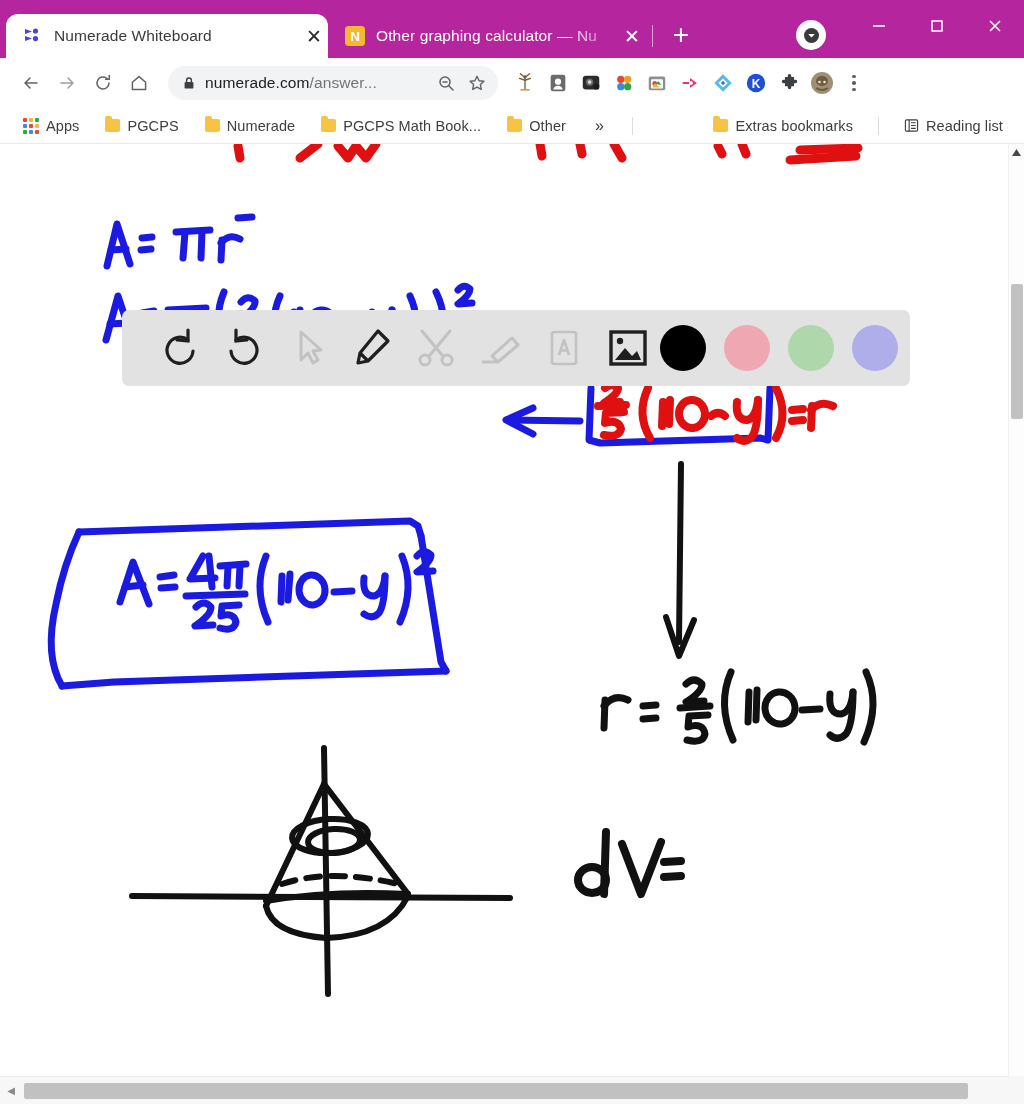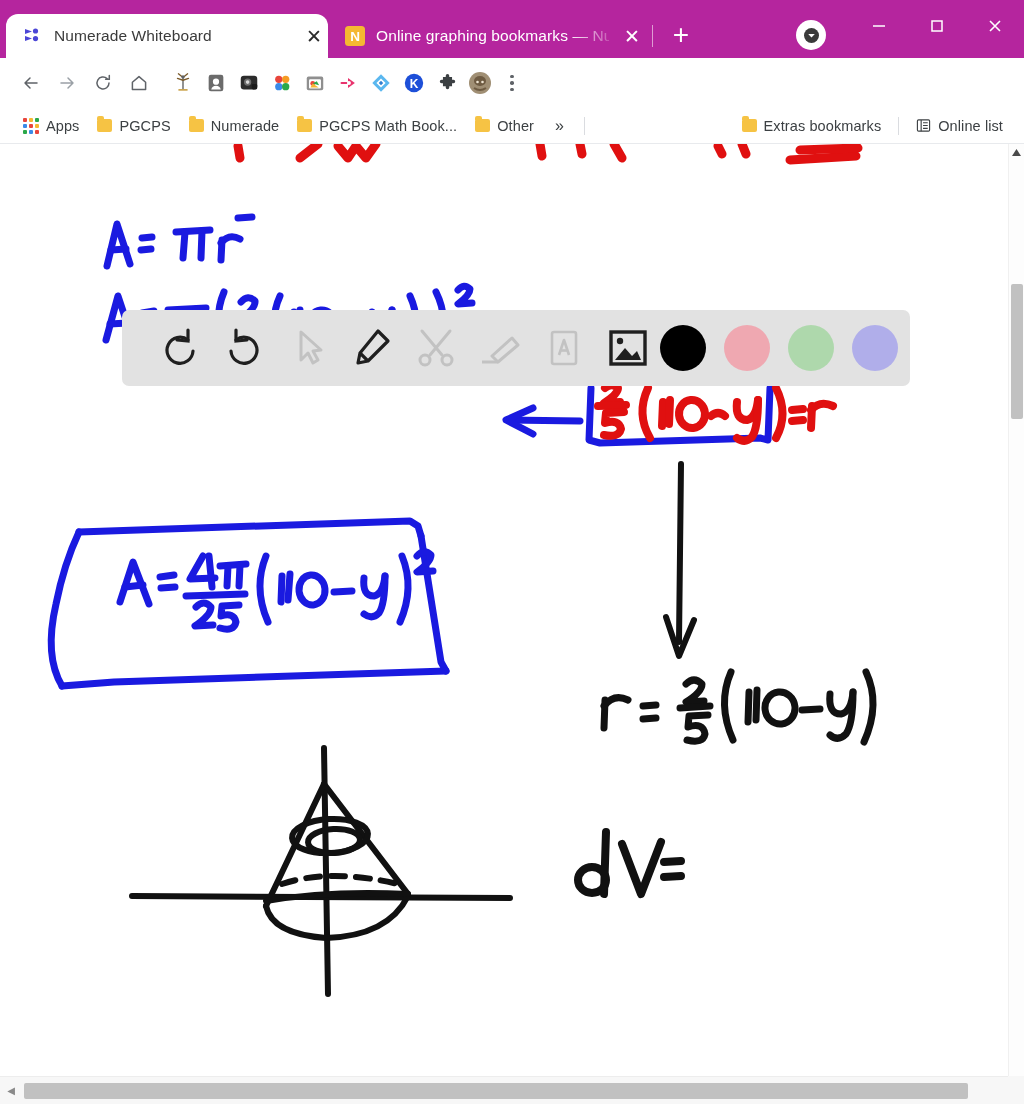--- a/index.html
+++ b/index.html
@@ -91,21 +91,21 @@
     width: 30px; height: 30px; flex: 0 0 30px; border-radius: 50%;
     display: flex; align-items: center; justify-content: center;
   }
   .ext svg, .ext > div { display: block; }
   .kebab { width: 28px; flex: 0 0 28px; color: #5f6368; display: flex; flex-direction: column; align-items: center; gap: 3px; }
   .kebab i { width: 3.5px; height: 3.5px; border-radius: 50%; background: #5f6368; display: block; }
 
   
   .bookmarks {
     height: 36px; background: #fff; display: flex; align-items: center;
-    padding: 0 12px 0 14px; gap: 0; border-bottom: 1px solid #e8eaed;
+    padding: 0 12px 0 14px; gap: 8px; border-bottom: 1px solid #e8eaed;
   }
   .bm { display: flex; align-items: center; gap: 7px; padding: 4px 9px; border-radius: 4px; white-space: nowrap; }
   .bm-label { font-size: 14.5px; color: #3c4043; letter-spacing: .1px; }
   .folder { width: 15px; height: 13px; flex: 0 0 15px; background: #f6c344; border-radius: 2px 2px 2px 2px; position: relative; }
   .folder::before { content:""; position:absolute; left:0; top:-3px; width:7px; height:4px; background:#f6c344; border-radius:2px 2px 0 0; }
   .appsgrid { display: grid; grid-template-columns: repeat(3, 4px); grid-template-rows: repeat(3, 4px); gap: 2px; }
   .appsgrid i { display:block; width:4px; height:4px; border-radius:1px; }
   .chev { font-size: 16px; color: #3c4043; padding: 0 12px; }
   .bm-sep { width: 1px; height: 18px; background: #dadce0; margin: 0 8px; }
   .spacer { flex: 1 1 auto; }
@@ -160,21 +160,21 @@
       <span class="tab-close">✕</span>
     </div>
 
     <div class="tab inactive">
       <span class="tab-favicon">
         <svg viewBox="0 0 22 22">
             <rect x="1" y="1" width="20" height="20" rx="3.5" fill="#f5b832"></rect>
           <text x="11" y="16" font-size="13.5" font-family="Liberation Sans, sans-serif" font-weight="bold" fill="#ffffff" text-anchor="middle">N</text>
           </svg>
       </span>
-      <span class="tab-title">Online graphing bookmarks — Nu</span>
+      <span class="tab-title">Other graphing calculator — Nu</span>
       <span class="tab-close">✕</span>
     </div>
 
     <div class="tab-sep"></div>
     <div class="newtab">+</div>
   </div>
 
   <div class="tabsearch">
     <svg viewBox="0 0 16 16">
         <circle cx="8" cy="8" r="8" fill="#3a3a3a"></circle>
@@ -217,20 +217,41 @@
         <path d="M16 10 a6 6 0 1 1 -1.9 -4.4"></path>
         <path d="M16.3 2.5 V6.2 H12.6"></path>
       </svg>
   </div>
   <div class="navbtn">
     <svg viewBox="0 0 20 20" fill="none" stroke="#5f6368" stroke-width="1.5" stroke-linejoin="round">
         <path d="M3.4 9.2 L10 3.6 L16.6 9.2 V16.4 H3.4 Z"></path>
       </svg>
   </div>
 
+  <div class="omnibox">
+    <span class="omni-lock">
+      <svg viewBox="0 0 14 14">
+          <rect x="2.6" y="6" width="8.8" height="6.6" rx="1.2" fill="#3c4043"></rect>
+        <path d="M4.6 6 V4.4 a2.4 2.4 0 0 1 4.8 0 V6" fill="none" stroke="#3c4043" stroke-width="1.4"></path>
+        </svg>
+    </span>
+    <span class="omni-url"><span>numerade.com</span><span class="dim">/answer...</span></span>
+    <span class="omni-ico">
+      <svg viewBox="0 0 18 18" fill="none" stroke="#5f6368" stroke-width="1.5" stroke-linecap="round">
+          <circle cx="8" cy="8" r="5"></circle>
+          <path d="M11.8 11.8 L16 16"></path>
+          <path d="M6 8 H10"></path>
+        </svg>
+    </span>
+    <span class="omni-ico">
+      <svg viewBox="0 0 18 18" fill="none" stroke="#5f6368" stroke-width="1.4" stroke-linejoin="round">
+          <path d="M9 2.3 L11.1 6.7 L15.9 7.3 L12.4 10.6 L13.3 15.4 L9 13.1 L4.7 15.4 L5.6 10.6 L2.1 7.3 L6.9 6.7 Z"></path>
+        </svg>
+    </span>
+  </div>
 
   <div class="extbar">
     <div class="ext">
       <svg viewBox="0 0 24 24" width="22" height="22">
           <path d="M12 6 V19" stroke="#6b6b6b" stroke-width="1.6"></path>
         <path d="M12 6 L7 2 M12 6 L17 2 M12 9 L6 7 M12 9 L18 7" stroke="#7b5b2b" stroke-width="1.5" stroke-linecap="round"></path>
         <circle cx="12" cy="5.4" r="1.8" fill="#5f6368"></circle>
           <path d="M7 19.5 H17" stroke="#caa24a" stroke-width="1.8"></path>
         </svg>
     </div>
@@ -348,21 +369,21 @@
   </div>
   <span class="bm-sep"></span>
   <div class="bm">
     <span class="readinglist-ico">
       <svg viewBox="0 0 16 16" fill="none" stroke="#3c4043" stroke-width="1.2">
           <rect x="1.5" y="2" width="13" height="12" rx="1.2"></rect>
           <path d="M5.5 2 V14"></path>
           <path d="M7.5 5 H12.5 M7.5 8 H12.5 M7.5 11 H12.5"></path>
         </svg>
     </span>
-    <span class="bm-label">Online list</span>
+    <span class="bm-label">Reading list</span>
   </div>
 </div>
 
 <div class="viewport">
   <div class="canvas">
 
     <svg class="ink" viewBox="0 0 1024 960">
       <g fill="none" stroke-linecap="round" stroke-linejoin="round">
 
         <g stroke="#e01010" stroke-width="9">

